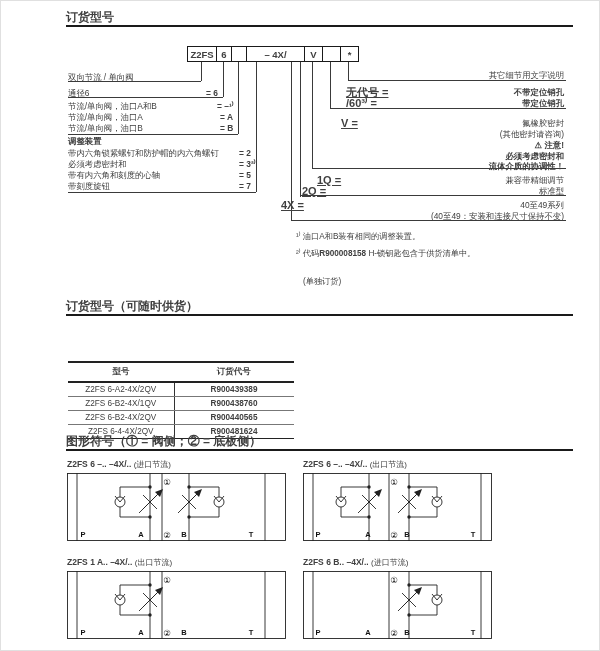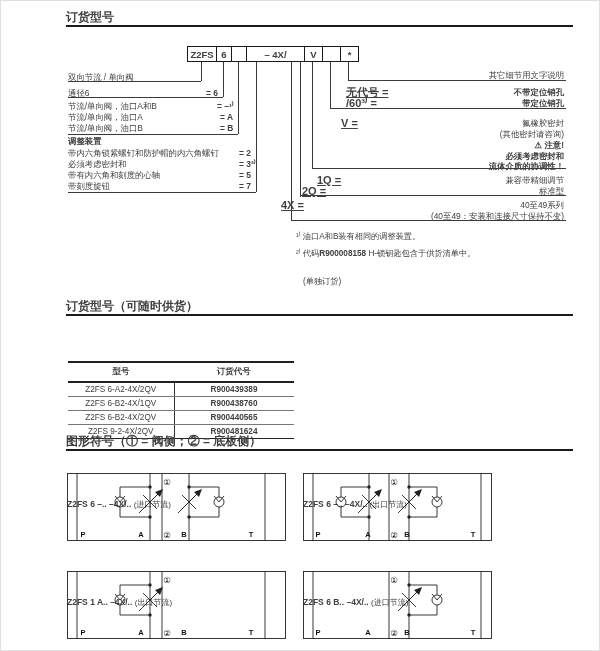--- a/index.html
+++ b/index.html
@@ -21,21 +21,21 @@
   .fnote{position:absolute;font-size:8.2px;white-space:nowrap;line-height:10px;}
   table.otable{position:absolute;left:67px;top:330px;border-collapse:collapse;font-size:8.2px;
         border-top:2px solid #222;margin-top:30px;}
   table.otable th{width:106px;font-size:8.5px;font-weight:bold;border-bottom:2px solid #222;
         padding:3px 0;text-align:center;}
   table.otable th+th, table.otable td+td{width:119px;}
   table.otable td{border-bottom:1px solid #777;padding:2px 0;text-align:center;}
   table.otable td.c1{border-right:1px solid #333;}
   table.otable tr:last-child td{border-bottom:1.5px solid #222;}
   table.otable td.mat{font-weight:bold;}
-  .dlabel{position:absolute;font-size:8.5px;white-space:nowrap;margin-top:40px;}
+  .dlabel{position:absolute;font-size:8.5px;white-space:nowrap;}
   .dlabel .note{font-weight:normal;font-size:8px;}
   .sym{position:absolute;}
 </style>
 </head>
 <body>
 
 <div class="page">
 
   <div class="sec-title" style="left:65px;top:8px">订货型号</div>
   <div class="rule" style="left:65px;top:24px;width:507px"></div>
@@ -128,21 +128,21 @@
         </tr>
       <tr>
           <td class="c1">Z2FS 6-B2-4X/1QV</td>
           <td class="mat">R900438760</td>
         </tr>
       <tr>
           <td class="c1">Z2FS 6-B2-4X/2QV</td>
           <td class="mat">R900440565</td>
         </tr>
       <tr>
-          <td class="c1">Z2FS 9-2-4X/2QV</td>
+          <td class="c1">Z2FS 6-4-4X/2QV</td>
           <td class="mat">R900481624</td>
         </tr>
     </tbody>
   </table>
 
   <div class="sec-title" style="left:65px;top:432px">图形符号（① = 阀侧；② = 底板侧）</div>
   <div class="rule" style="left:65px;top:448px;width:507px"></div>
 
   <div class="dlabel" style="left:66px;top:458px"><span class="b">Z2FS 6 –.. –4X/..</span> <span class="note">(进口节流)</span></div>
   <div class="dlabel" style="left:302px;top:458px"><span class="b">Z2FS 6 –.. –4X/..</span> <span class="note">(出口节流)</span></div>

